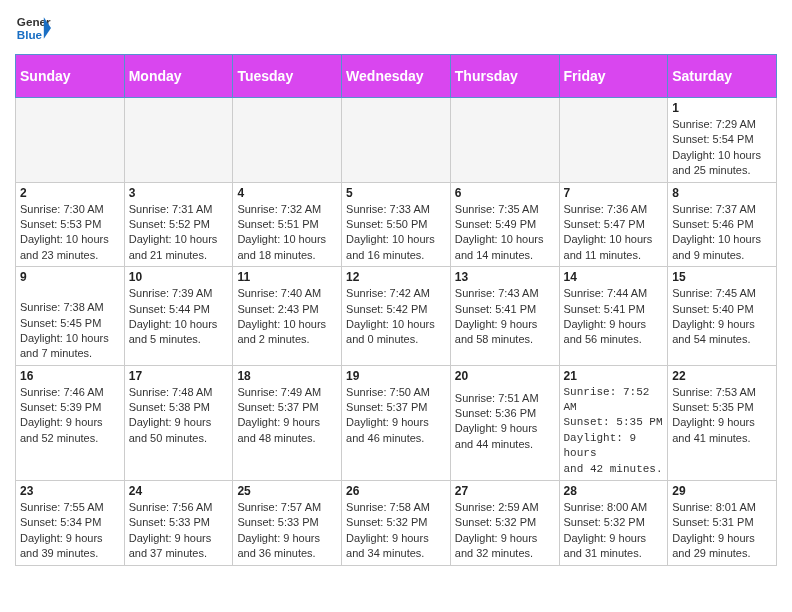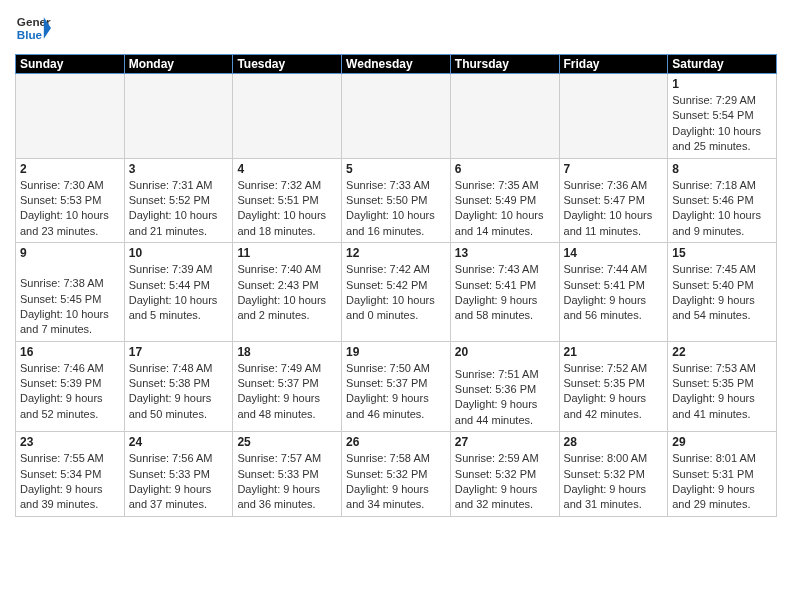--- a/index.html
+++ b/index.html
@@ -41,25 +41,25 @@
     .location {
       font-size: 14px;
       color: #555;
     }
     .calendar {
       width: 100%;
       border-collapse: collapse;
       border: 1px solid #ccc;
     }
     .calendar th {
-      background: #000000;
+      background: #d946ef;
       color: #fff;
-      font-size: 12px;
+      font-size: 14px;
       font-weight: bold;
-      padding: 2px 4px;
+      padding: 13px 4px;
       border: 1px solid #5590d0;
       text-align: left;
     }
     .calendar td {
       width: 14.28%;
       vertical-align: top;
       border: 1px solid #ccc;
       padding: 3px 4px;
       font-size: 10px;
       color: #333;
@@ -169,21 +169,21 @@
           </td>
           <td>
             <span class="day-num">7</span>
             <div class="day-info" style="white-space: pre-line;">Sunrise: 7:36 AM
 Sunset: 5:47 PM
 Daylight: 10 hours
 and 11 minutes.</div>
           </td>
           <td>
             <span class="day-num">8</span>
-            <div class="day-info" style="white-space: pre-line;">Sunrise: 7:18 AM
+            <div class="day-info" style="white-space: pre-line;">Sunrise: 7:37 AM
 Sunset: 5:46 PM
 Daylight: 10 hours
 and 9 minutes.</div>
           </td>
         </tr>
         <tr>
           <td>
             <span class="day-num">9</span>
             <div class="day-info" style="white-space: pre-line; margin-top: 16px;">Sunrise: 7:38 AM
 Sunset: 5:45 PM
@@ -264,21 +264,21 @@
           </td>
           <td>
             <span class="day-num">20</span>
             <div class="day-info" style="white-space: pre-line; margin-top: 8px;">Sunrise: 7:51 AM
 Sunset: 5:36 PM
 Daylight: 9 hours
 and 44 minutes.</div>
           </td>
           <td>
             <span class="day-num">21</span>
-            <div class="day-info" style="white-space: pre-line;">Sunrise: 7:52 AM
+            <div class="day-info" style="white-space: pre-line; font-family: Liberation Mono, monospace;">Sunrise: 7:52 AM
 Sunset: 5:35 PM
 Daylight: 9 hours
 and 42 minutes.</div>
           </td>
           <td>
             <span class="day-num">22</span>
             <div class="day-info" style="white-space: pre-line;">Sunrise: 7:53 AM
 Sunset: 5:35 PM
 Daylight: 9 hours
 and 41 minutes.</div>

